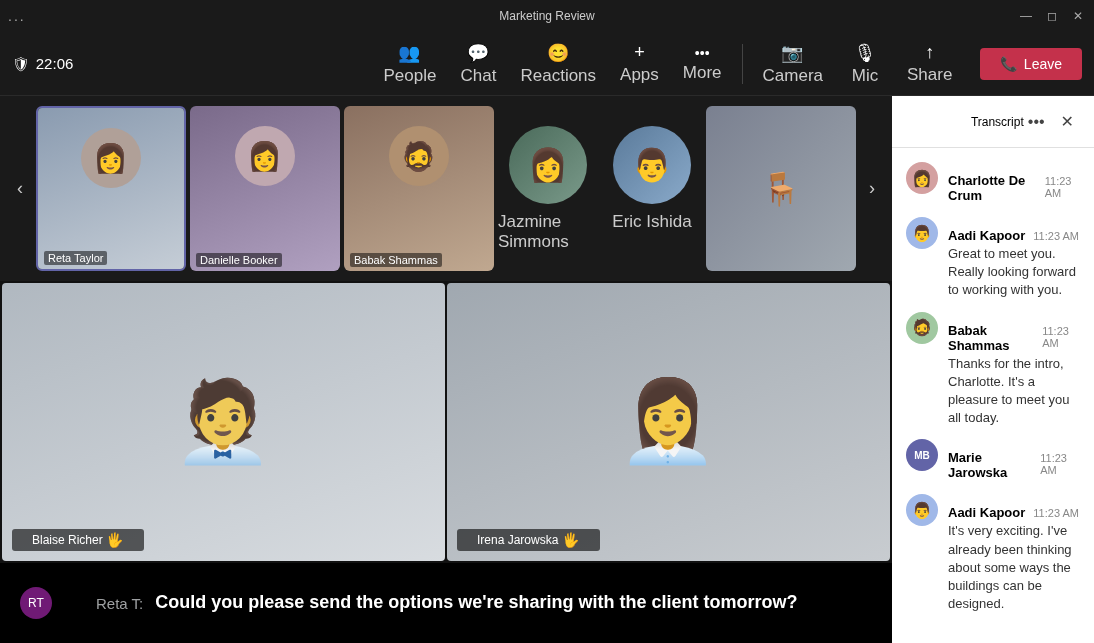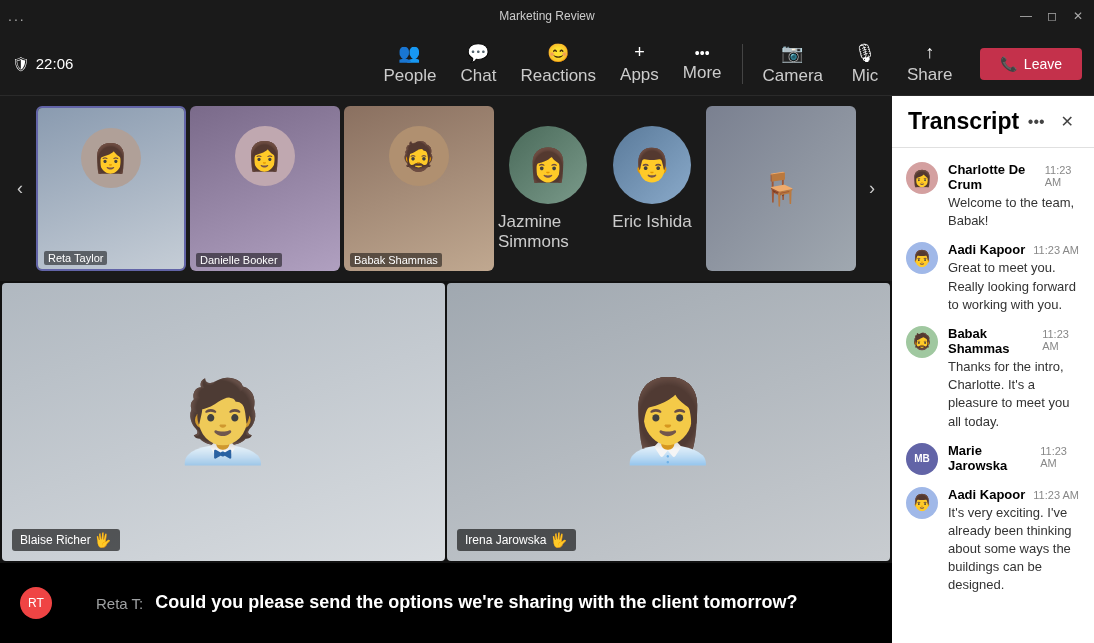--- a/index.html
+++ b/index.html
@@ -210,21 +210,21 @@
       overflow: hidden;
       position: relative;
     }
     .main-video .person-label {
       position: absolute;
       bottom: 10px;
       left: 10px;
       background: rgba(0,0,0,0.6);
       color: #fff;
       font-size: 12px;
-      padding: 3px 8px;
+      padding: 3px 20px;
       border-radius: 3px;
       display: flex;
       align-items: center;
       gap: 4px;
     }
 
     
     #caption-bar {
       height: 80px;
       background: #000;
@@ -268,24 +268,25 @@
       flex-direction: column;
       color: #000;
     }
     #transcript-header {
       display: flex;
       align-items: center;
       padding: 12px 16px;
       border-bottom: 1px solid #e0e0e0;
     }
     #transcript-header .title {
-      font-size: 23px;
-      font-weight: 700;
+      font-size: 12px;
+      font-weight: 400;
       flex: 1;
       color: #000;
+      text-align: right;
     }
     #transcript-header .header-actions {
       display: flex;
       gap: 8px;
       align-items: center;
     }
     #transcript-header .header-btn {
       color: #444;
       font-size: 16px;
       cursor: pointer;
@@ -322,20 +323,21 @@
     .msg-header {
       display: flex;
       gap: 8px;
       align-items: baseline;
       margin-bottom: 2px;
     }
     .msg-name {
       font-size: 13px;
       font-weight: 600;
       color: #000;
+      margin-top: 11px;
     }
     .msg-time {
       font-size: 11px;
       color: #888;
     }
     .msg-text {
       font-size: 13px;
       color: #333;
       line-height: 1.4;
     }
@@ -464,21 +466,21 @@
           <div style="font-size:80px;filter:grayscale(0.2);">👩‍💼</div>
         </div>
         <div class="person-label">
           <span>Irena Jarowska</span>
           <span class="hand-icon">🖐</span>
         </div>
       </div>
     </div>
 
     <div id="caption-bar">
-      <div class="caption-avatar" style="background:#ef4444;">RT</div>
+      <div class="caption-avatar" style="background:#701a75;">RT</div>
       <span class="caption-speaker">Reta T:</span>
       <span class="caption-text">Could you please send the options we're sharing with the client tomorrow?</span>
     </div>
 
   </div>
 
   <div id="transcript-panel">
     <div id="transcript-header">
       <span class="title">Transcript</span>
       <div class="header-actions">
@@ -488,21 +490,20 @@
     </div>
     <div id="transcript-messages">
 
     <div class="msg">
     <div class="msg-avatar" style="background:#d4a0a0; font-size:16px">👩</div>
     <div class="msg-content">
       <div class="msg-header">
         <span class="msg-name">Charlotte De Crum</span>
         <span class="msg-time">11:23 AM</span>
       </div>
-      <div class="msg-text">Welcome to the team, Babak!</div>
     </div>
   </div>
         <div class="msg">
     <div class="msg-avatar" style="background:#a0b8e8; font-size:16px">👨</div>
     <div class="msg-content">
       <div class="msg-header">
         <span class="msg-name">Aadi Kapoor</span>
         <span class="msg-time">11:23 AM</span>
       </div>
       <div class="msg-text">Great to meet you. Really looking forward to working with you.</div>

